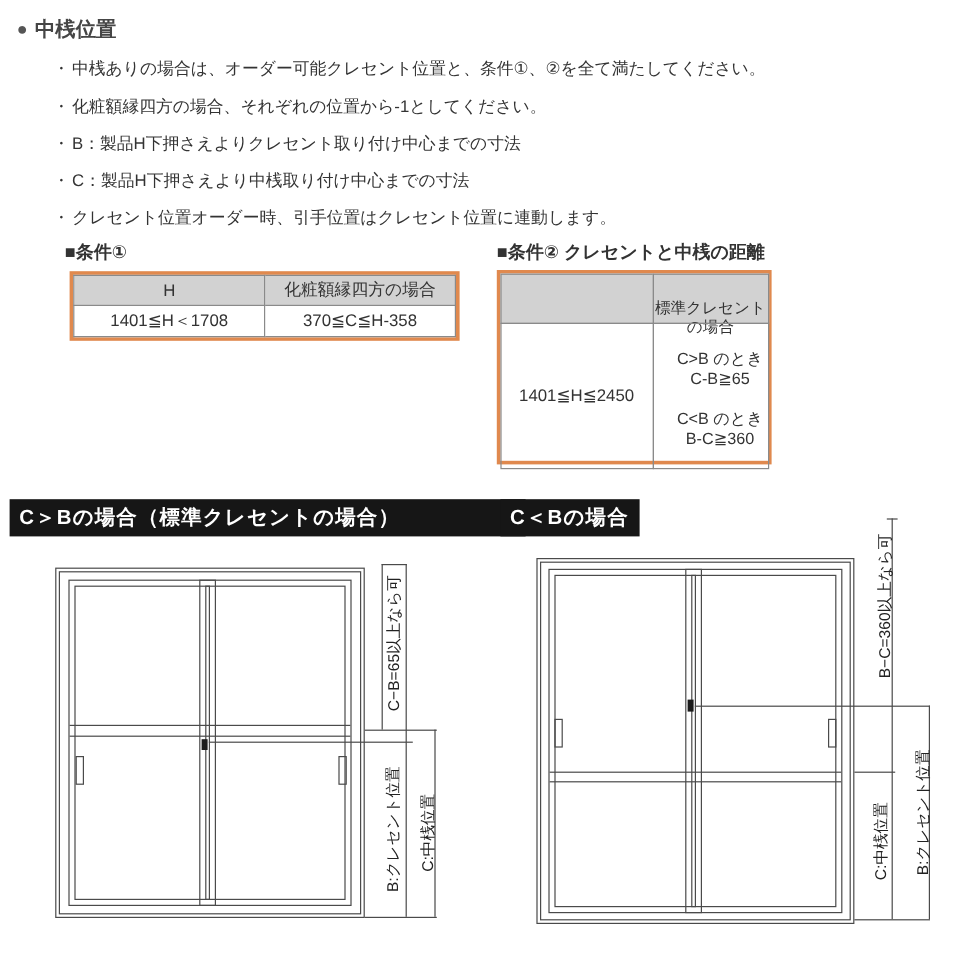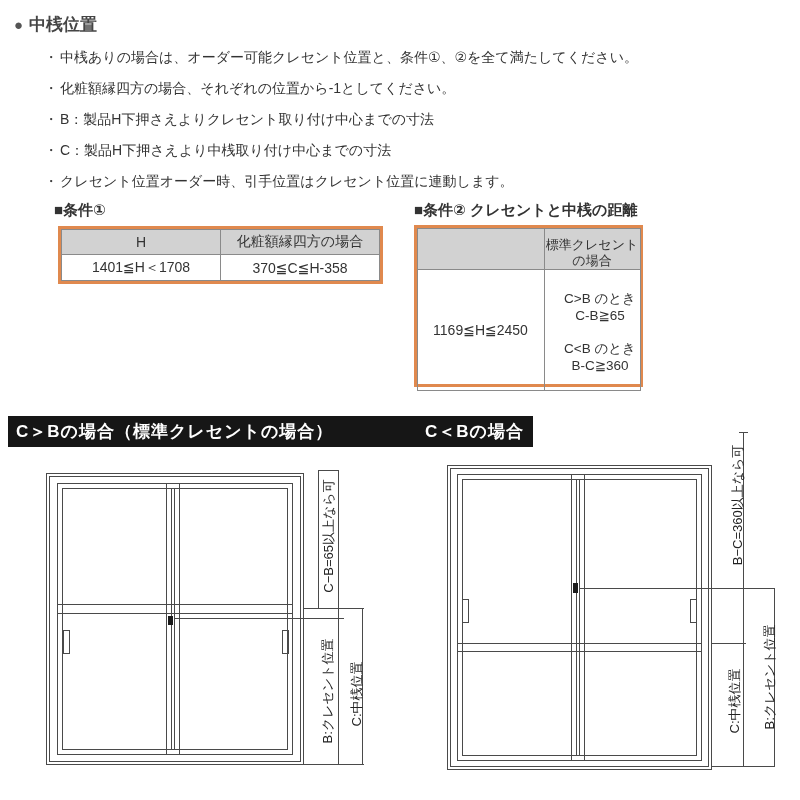--- a/index.html
+++ b/index.html
@@ -24,21 +24,21 @@
   table.t1{border-collapse:collapse;width:100%;}
   table.t1 th,table.t1 td{border:1px solid #8a8a8a;text-align:center;
     font-size:14px;color:#333;padding:0;}
   table.t1 th{background:#D2D2D2;font-weight:normal;height:24px;}
   table.t1 td{height:25px;background:#fff;}
   
   .t2{display:grid;grid-template-columns:127px 1fr;grid-template-rows:41px 1fr;
     width:100%;height:100%;box-sizing:border-box;}
   .t2 > div{border:1px solid #8a8a8a;margin:-0.5px;box-sizing:border-box;}
   .t2-hl,.t2-hr{background:#D2D2D2;}
-  .t2-hr{font-size:13px;line-height:16px;text-align:center;padding-top:8px;}
+  .t2-hr{font-size:13px;line-height:16px;text-align:center;padding-top:20px;}
   .t2-cl{display:flex;align-items:center;justify-content:center;font-size:14px;}
   .t2-cr{text-align:center;font-size:13.5px;line-height:17px;padding-top:20px;}
   .t2-cr .case{margin-bottom:16px;padding-left:16px;}
   
   .blackbox{background:#161616;color:#fff;font-weight:bold;font-size:17px;
     letter-spacing:1px;line-height:31px;height:31px;padding-left:8px;
     box-sizing:border-box;white-space:nowrap;}
   
   .diag{box-sizing:border-box;}
   .diag .rect{position:absolute;border:1px solid #4a4a4a;box-sizing:border-box;background:transparent;}
@@ -94,21 +94,21 @@
     </tr>
   </tbody>
     </table>
 </div>
 
 <div class="abs cond-h" style="left:414px;top:201px;">■条件② クレセントと中桟の距離</div>
 <div class="abs orange-box" style="left:414px;top:225px;width:229px;height:162px;">
   <div class="t2">
     <div class="t2-hl"></div>
     <div class="t2-hr">標準クレセントの場合</div>
-    <div class="t2-cl">1169≦H≦2450</div>
+    <div class="t2-cl">1401≦H≦2450</div>
     <div class="t2-cr">
       <div class="case">
         <div>C&gt;B のとき</div>
         <div>C-B≧65</div>
       </div>
       <div class="case">
         <div>C&lt;B のとき</div>
         <div>B-C≧360</div>
       </div>
     </div>

